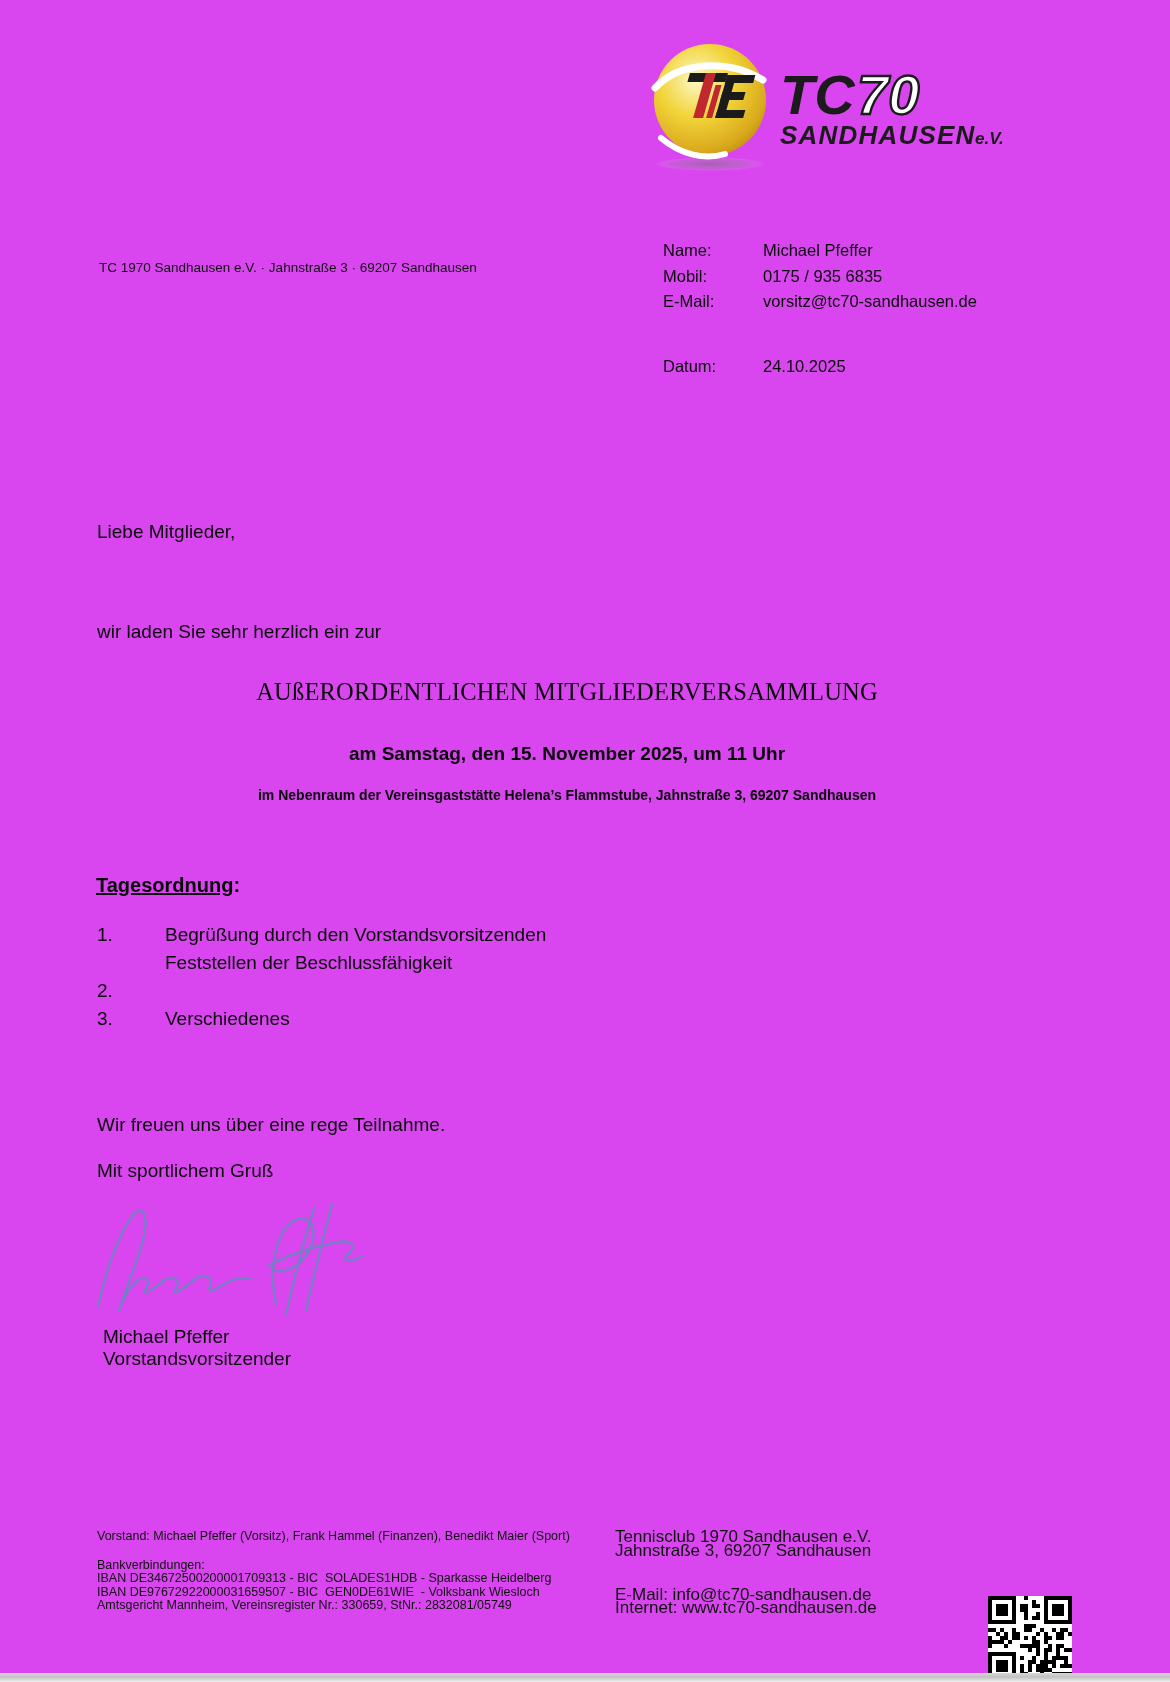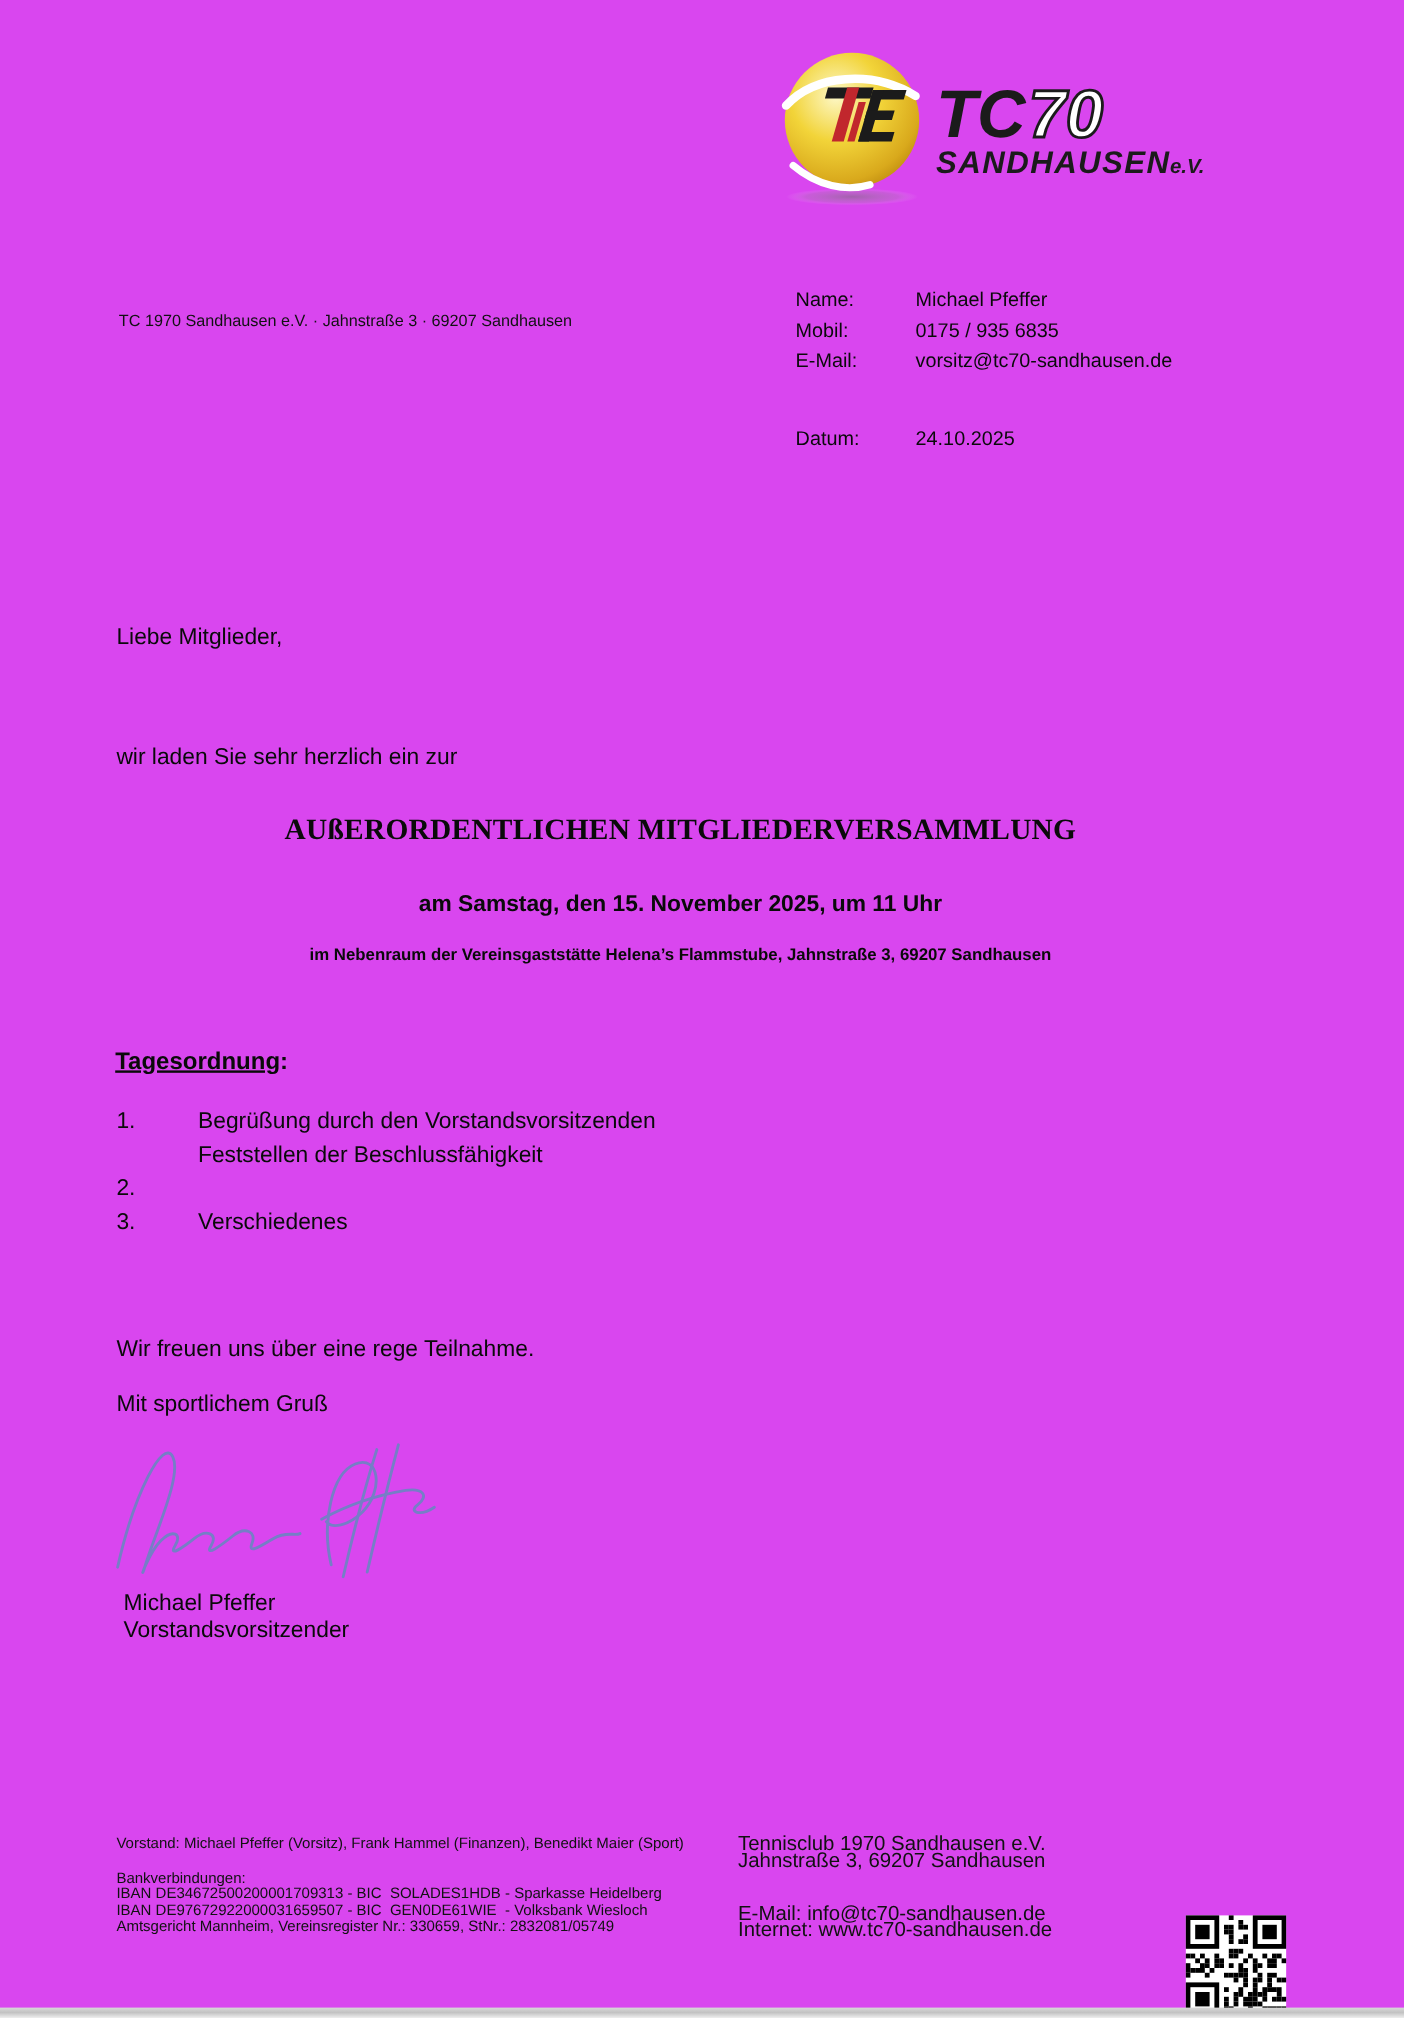--- a/index.html
+++ b/index.html
@@ -13,21 +13,21 @@
   .sender{position:absolute;left:99px;top:230px;font-size:13.5px;color:#111;margin-top:30px;}
   .contact{position:absolute;left:663px;top:238px;font-size:16.5px;line-height:25.5px;}
   .contact .row{display:flex;}
   .contact .lbl{width:100px;}
   .dateline{position:absolute;left:663px;top:357px;font-size:16.5px;display:flex;}
   .dateline .lbl{width:100px;}
 
   
   .body-line{position:absolute;left:97px;font-size:19px;text-align:right;}
   .centered{position:absolute;left:97px;width:940px;text-align:center;}
-  .heading{top:678px;font-family:"Liberation Serif",serif;font-weight:bold;font-size:24.5px;letter-spacing:.2px;}
+  .heading{top:678px;font-family:"Liberation Serif",serif;font-weight:normal;font-size:24.5px;letter-spacing:.2px;}
   .when{top:743px;font-size:19px;font-weight:bold;}
   .where{top:787px;font-size:14px;font-weight:bold;}
   .agenda-title{position:absolute;left:96px;top:874px;font-size:20px;font-weight:bold;}
   .agenda-title .u{text-decoration:underline;}
   .agenda{position:absolute;left:97px;top:921px;width:940px;font-size:19px;line-height:28px;}
   .agenda .item{display:flex;}
   .agenda .num{width:68px;flex:none;}
   .signature{position:absolute;left:90px;top:1186px;width:340px;height:132px;}
   .signer{position:absolute;left:103px;top:1326px;font-size:19px;line-height:22px;}
 

